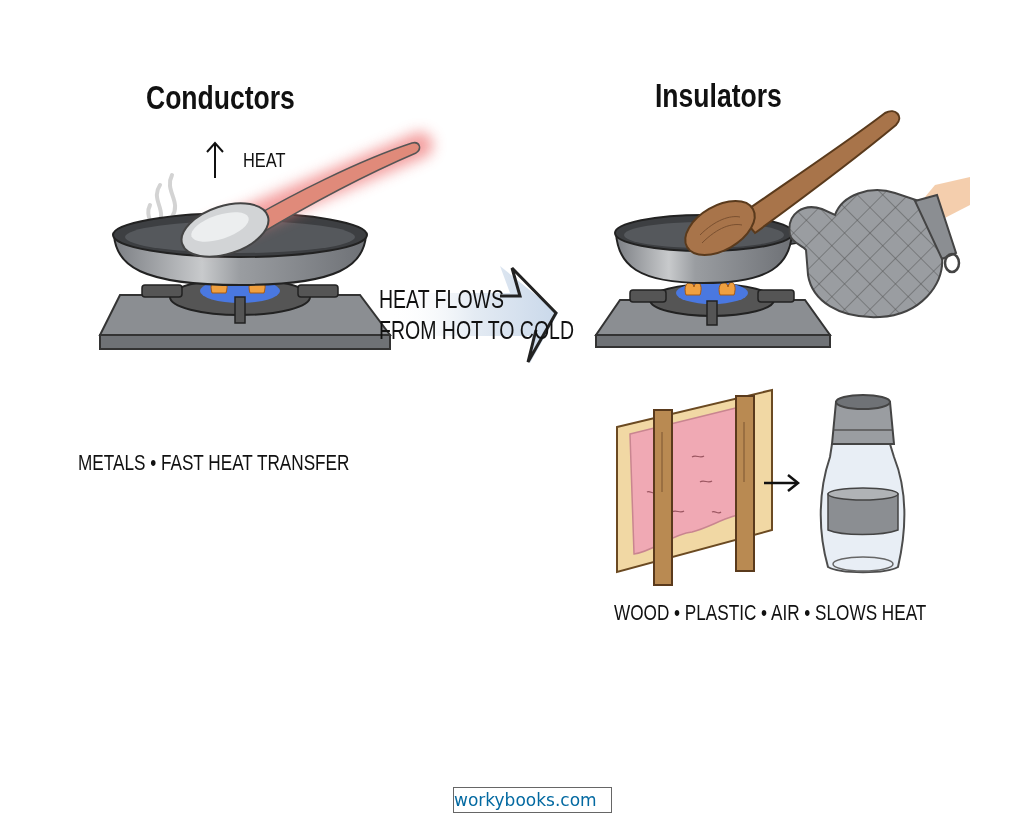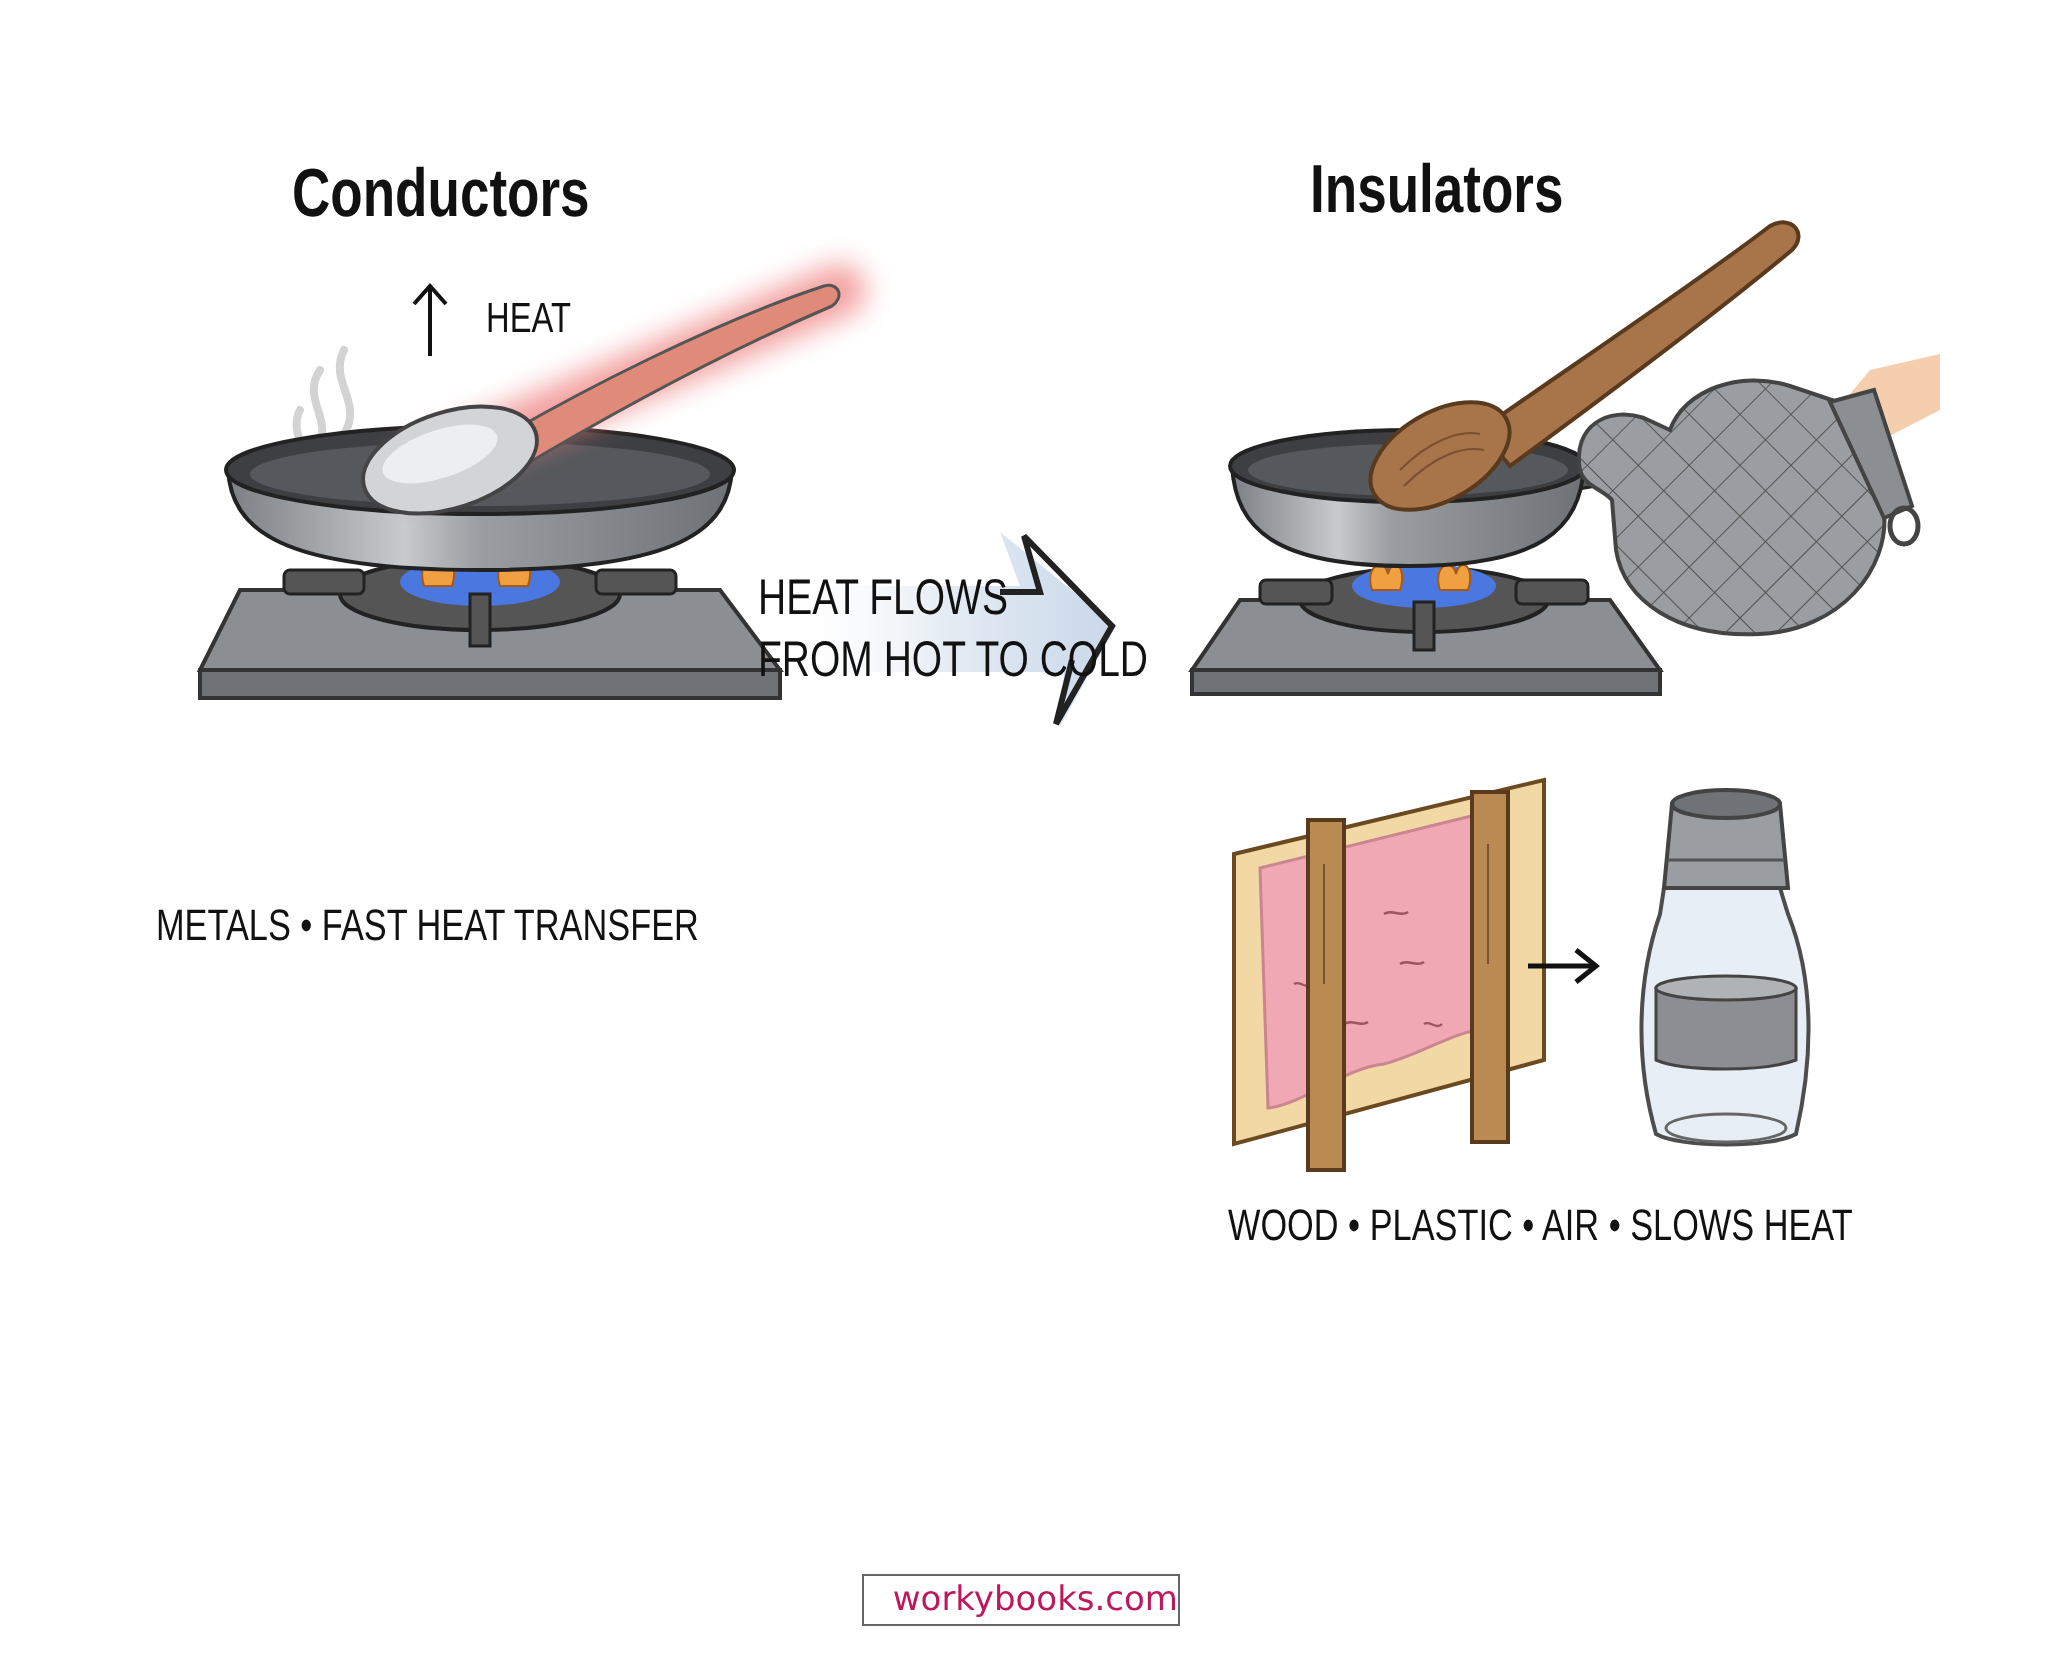--- a/index.html
+++ b/index.html
@@ -12,23 +12,23 @@
     font-size: 34px; color: #111; transform: scaleX(0.78); transform-origin: left top; letter-spacing: 0px;
   }
   .label {
     position: absolute; font-family: "Liberation Sans", sans-serif; font-size: 22px; color: #111;
     transform: scaleX(0.78); transform-origin: left top; white-space: nowrap;
   }
   .heat-label { font-size: 21px; }
   .arrow-text { font-size: 25px; line-height: 31px; }
   svg { position: absolute; overflow: visible; }
   .footer {
-    position: absolute; left: 431px; top: 787px; width: 159px; height: 26px;
-    border: 1.5px solid #666; box-sizing: border-box; display: flex; align-items: center; justify-content: flex-end;
-    font-family: "DejaVu Sans", sans-serif; font-size: 17px; color: #be185d; background: #fff;
+    position: absolute; left: 453px; top: 787px; width: 159px; height: 26px;
+    border: 1.5px solid #666; box-sizing: border-box; display: flex; align-items: center; justify-content: flex-start;
+    font-family: "DejaVu Sans", sans-serif; font-size: 17px; color: #0369a1; background: #fff;
   }
 </style>
 </head>
 <body>
 
 <div class="title" style="left:146px; top:78px;">Conductors</div>
 
 <svg width="20" height="40" style="left:205px; top:140px;">
   <line x1="10" y1="38" x2="10" y2="4" stroke="#111" stroke-width="2"></line>
   <polyline points="2,12 10,3 18,12" fill="none" stroke="#111" stroke-width="2"></polyline>

